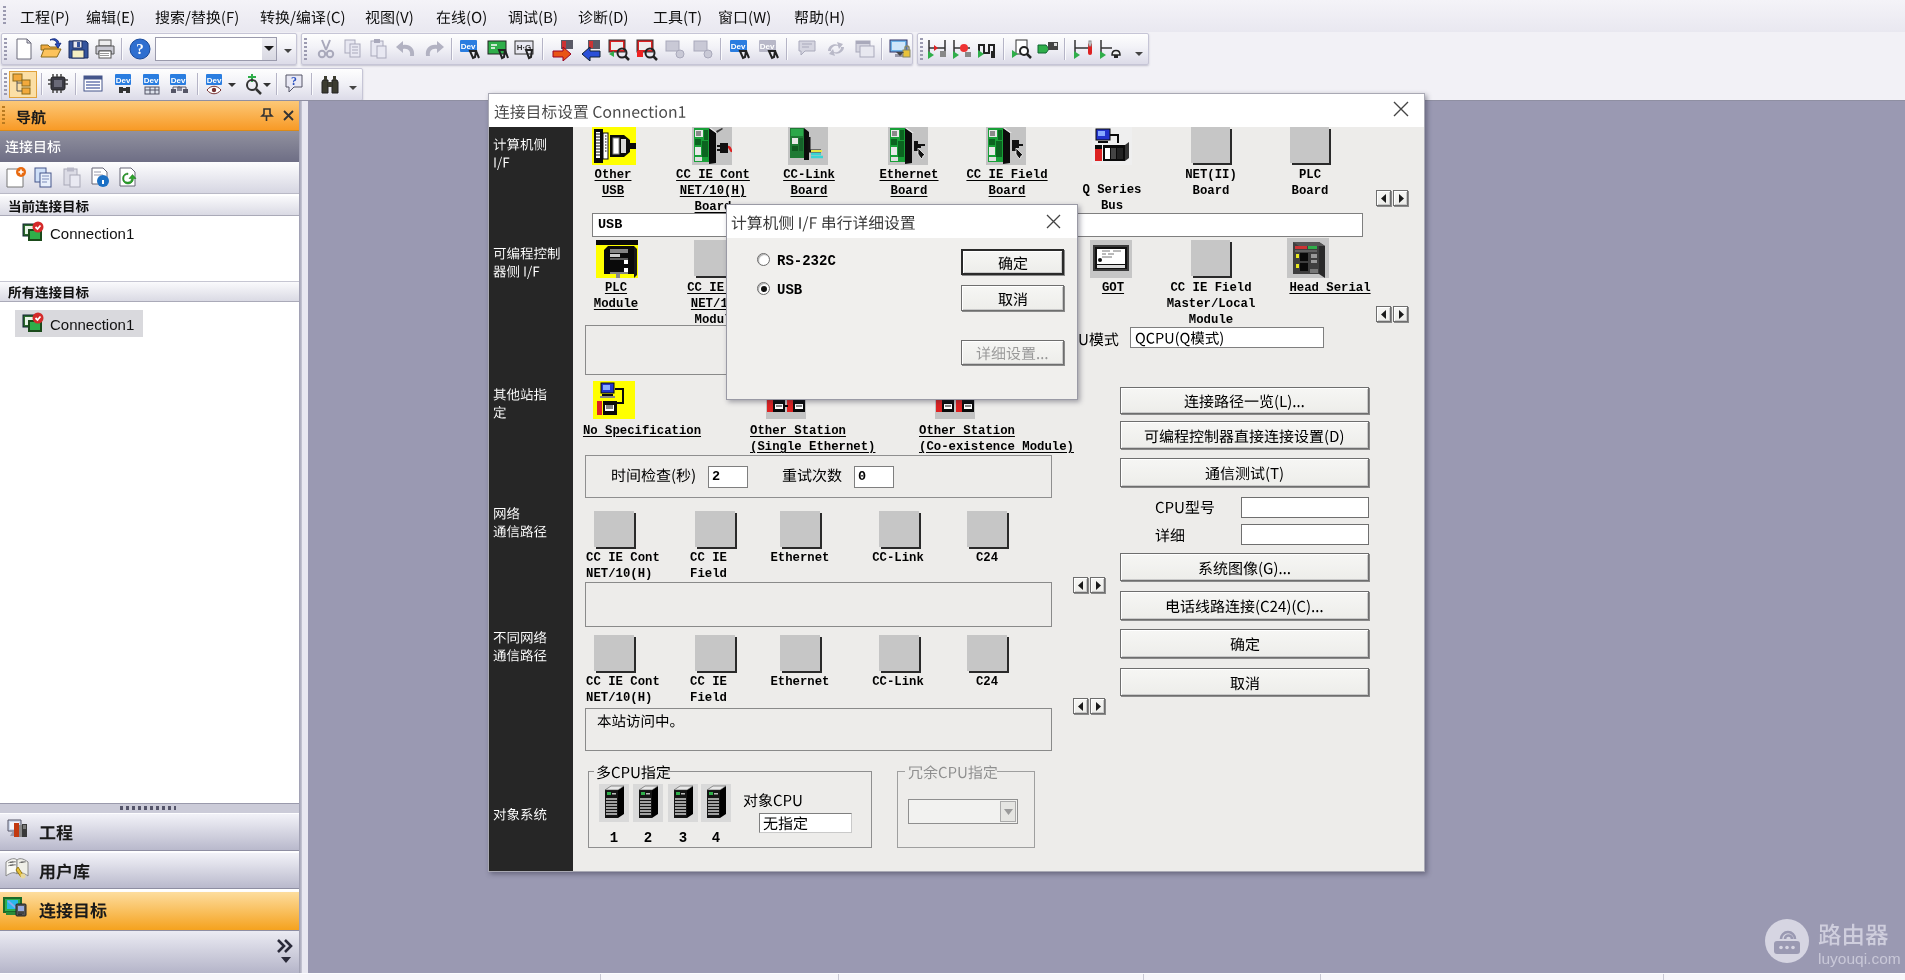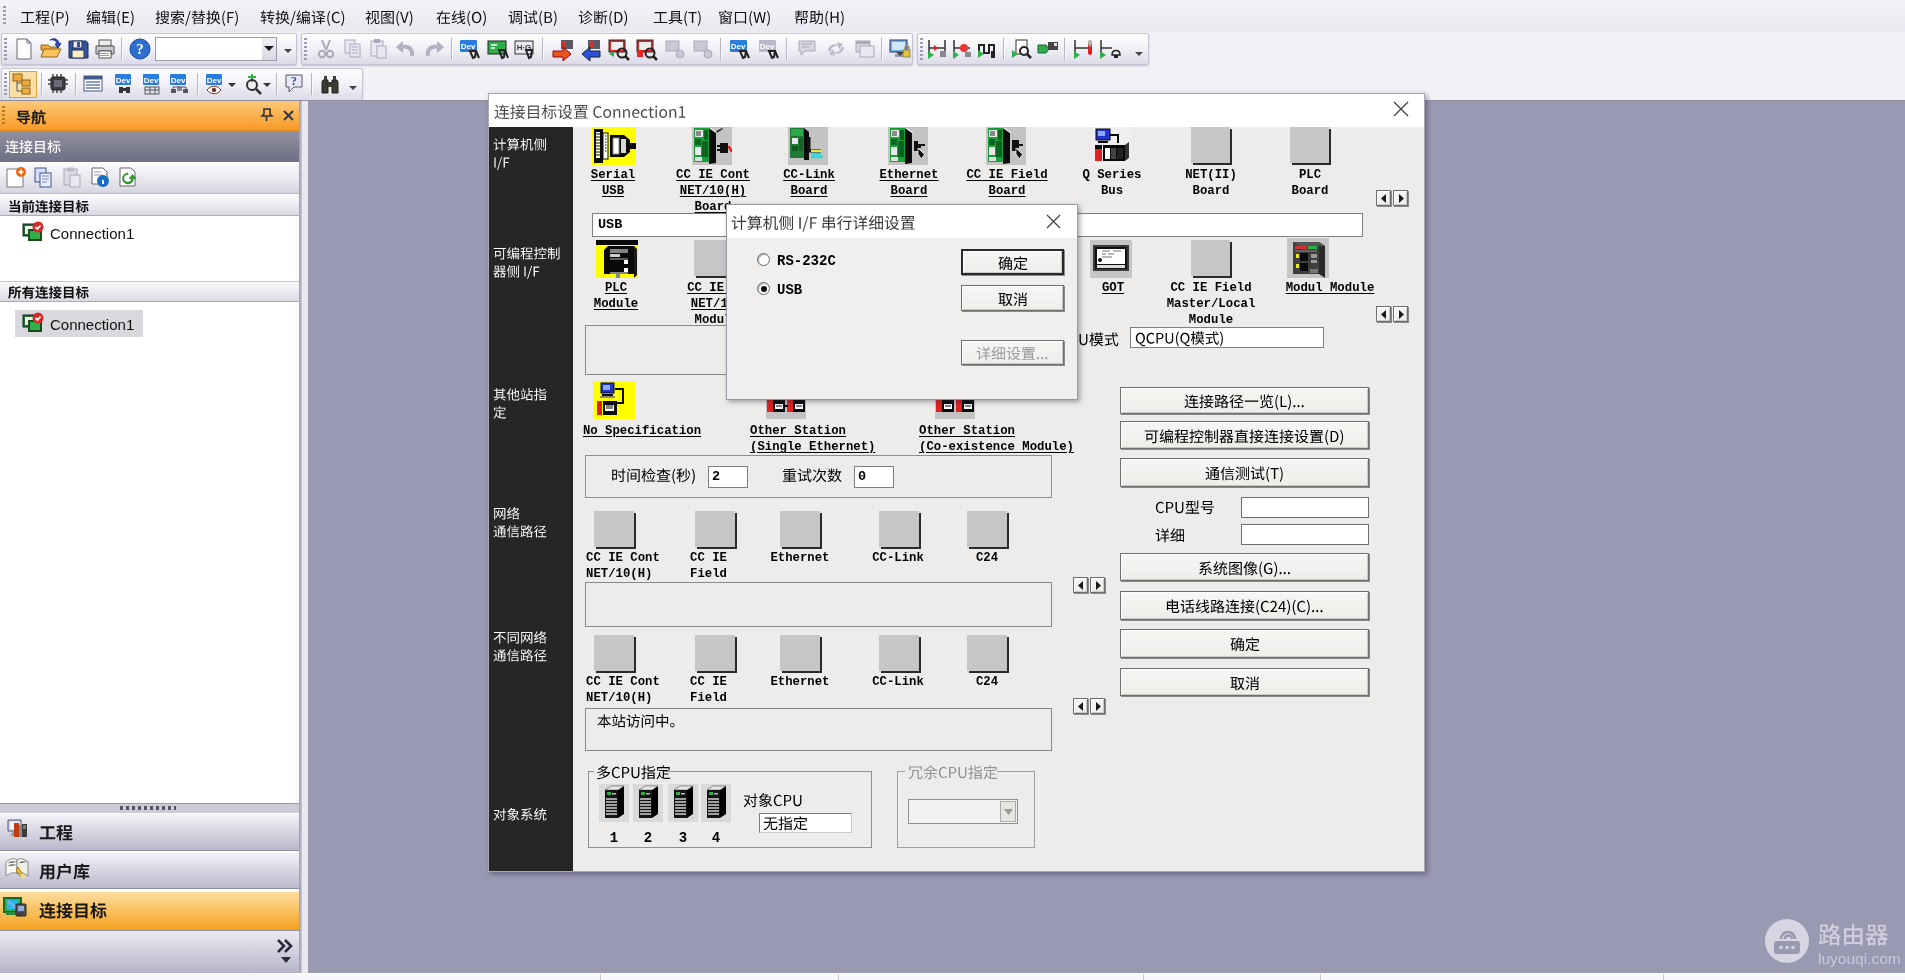--- a/index.html
+++ b/index.html
@@ -550,26 +550,26 @@
     <rect x="3" y="18" width="7" height="4" fill="#0a0a0a"></rect>
     <rect x="3" y="22" width="7" height="12" fill="#d22"></rect>
     <rect x="11" y="18" width="22" height="16" fill="#0a0a0a"></rect>
     <rect x="13" y="21" width="5" height="11" fill="#fff"></rect>
     <rect x="19" y="21" width="5" height="11" fill="#444"></rect>
     <rect x="25" y="21" width="6" height="11" fill="#222"></rect>
     <path d="M33 18l4-3v16l-4 3z" fill="#333"></path>
   </svg>
 <div class="gsq" style="left:1191px;top:127px;width:39px;height:36px;"></div>
 <div class="gsq" style="left:1290px;top:127px;width:39px;height:36px;"></div>
-<div class="lbl" style="left:533px;top:167px;width:160px;"><u>Serial</u><br><u>USB</u></div>
+<div class="lbl" style="left:533px;top:167px;width:160px;"><u>Other</u><br><u>USB</u></div>
 <div class="lbl" style="left:633px;top:167px;width:160px;"><u>CC IE Cont</u><br><u>NET/10(H)</u><br><u>Board</u></div>
 <div class="lbl" style="left:729px;top:167px;width:160px;"><u>CC-Link</u><br><u>Board</u></div>
 <div class="lbl" style="left:829px;top:167px;width:160px;"><u>Ethernet</u><br><u>Board</u></div>
 <div class="lbl" style="left:927px;top:167px;width:160px;"><u>CC IE Field</u><br><u>Board</u></div>
-<div class="lbl" style="left:1032px;top:167px;width:160px;">Q Series<br>Bus</div>
+<div class="lbl" style="left:1032px;top:182px;width:160px;">Q Series<br>Bus</div>
 <div class="lbl" style="left:1131px;top:167px;width:160px;">NET(II)<br>Board</div>
 <div class="lbl" style="left:1230px;top:167px;width:160px;">PLC<br>Board</div>
 <div class="btn" style="left:1376px;top:190px;width:15px;height:16px;"></div>
 <svg style="position:absolute;left:1380px;top:194px;" width="8" height="9" viewBox="0 0 8 9">
     <path d="M6 0L1 4.5 6 9z" fill="#1a1a1a"></path>
   </svg>
 <div class="btn" style="left:1393px;top:190px;width:15px;height:16px;"></div>
 <svg style="position:absolute;left:1397px;top:194px;" width="8" height="9" viewBox="0 0 8 9">
     <path d="M2 0l5 4.5L2 9z" fill="#1a1a1a"></path>
   </svg>
@@ -613,21 +613,21 @@
     <rect x="9" y="26" width="3" height="4" fill="#e8e820"></rect>
     <rect x="13" y="25" width="8" height="8" fill="#0a0a0a"></rect>
     <rect x="24" y="16" width="6" height="4" fill="#999"></rect>
     <rect x="24" y="22" width="6" height="3" fill="#999"></rect>
     <rect x="23" y="31" width="8" height="4" fill="#777"></rect>
   </svg>
 <div class="lbl" style="left:536px;top:280px;width:160px;"><u>PLC</u><br><u>Module</u></div>
 <div class="lbl" style="left:633px;top:280px;width:160px;"><u>CC IE C</u><br><u>NET/10</u><br><u>Modul</u></div>
 <div class="lbl" style="left:1033px;top:280px;width:160px;"><u>GOT</u></div>
 <div class="lbl" style="left:1131px;top:280px;width:160px;">CC IE Field<br>Master/Local<br>Module</div>
-<div class="lbl" style="left:1240px;top:280px;width:180px;"><u>Modul Module</u></div>
+<div class="lbl" style="left:1240px;top:280px;width:180px;"><u>Head Serial</u></div>
 <div class="btn" style="left:1376px;top:306px;width:15px;height:16px;"></div>
 <svg style="position:absolute;left:1380px;top:310px;" width="8" height="9" viewBox="0 0 8 9">
     <path d="M6 0L1 4.5 6 9z" fill="#1a1a1a"></path>
   </svg>
 <div class="btn" style="left:1393px;top:306px;width:15px;height:16px;"></div>
 <svg style="position:absolute;left:1397px;top:310px;" width="8" height="9" viewBox="0 0 8 9">
     <path d="M2 0l5 4.5L2 9z" fill="#1a1a1a"></path>
   </svg>
 <div style="position:absolute;left:585px;top:325px;width:467px;height:50px;border:1px solid #8a8a8a;background:#EDECEA;"></div>
 <svg style="position:absolute;left:1059.0px;top:330.0px;overflow:visible" width="60" height="20">

